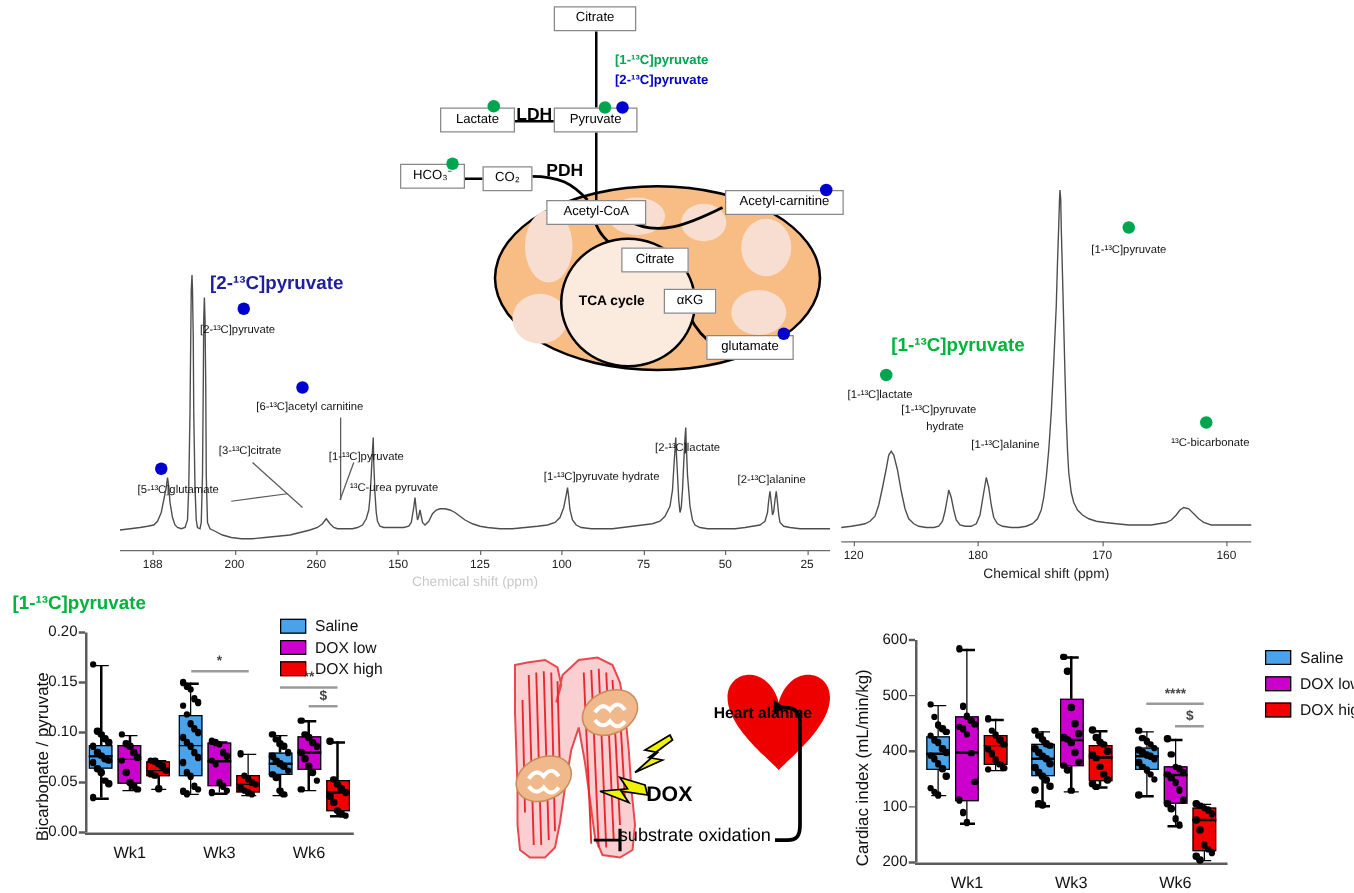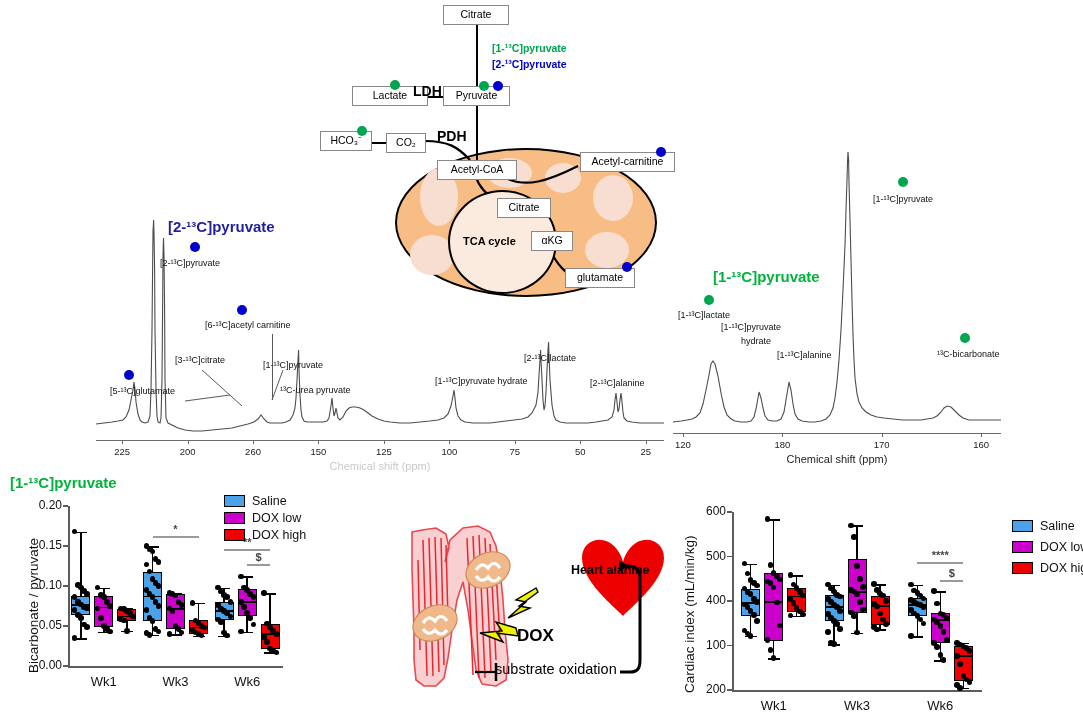--- a/index.html
+++ b/index.html
@@ -75,21 +75,21 @@
   <div class="crista" style="left:487px;top:158px;width:45px;height:30px;"></div>
   <div class="crista" style="left:545px;top:163px;width:36px;height:30px;"></div>
   <div class="crista" style="left:593px;top:175px;width:40px;height:46px;"></div>
   <div class="crista" style="left:585px;top:232px;width:44px;height:36px;"></div>
   <div class="crista" style="left:470px;top:266px;width:52px;height:24px;"></div>
 
   <div class="tcaring" style="left:448px;top:190px;width:105px;height:100px;"></div>
   <div class="tcalabel" style="left:463px;top:235px;">TCA cycle</div>
 
   <div class="node" style="left:443px;top:5px;width:66px;"><span>Citrate</span></div>
-  <div class="node" style="left:352px;top:86px;width:76px;"><span>Lactate</span></div>
+  <div class="node" style="left:352px;top:86px;width:60px;"><span>Lactate</span></div>
   <div class="node" style="left:443px;top:86px;width:67px;"><span>Pyruvate</span></div>
   <div class="node" style="left:320px;top:131px;width:52px;"><span>HCO₃⁻</span></div>
   <div class="node" style="left:386px;top:133px;width:40px;"><span>CO₂</span></div>
   <div class="node" style="left:437px;top:160px;width:80px;"><span>Acetyl-CoA</span></div>
   <div class="node" style="left:580px;top:152px;width:95px;"><span>Acetyl-carnitine</span></div>
   <div class="node" style="left:497px;top:198px;width:54px;"><span>Citrate</span></div>
   <div class="node" style="left:531px;top:231px;width:42px;"><span>αKG</span></div>
   <div class="node" style="left:565px;top:268px;width:70px;"><span>glutamate</span></div>
 
   <div class="enz" style="left:413px;top:83px;">LDH</div>
@@ -148,21 +148,21 @@
 
   <div class="peaklab" style="left:190px;top:175px;">¹³C-urea pyruvate</div>
 
   <div class="peaklab" style="left:345px;top:166px;">[1-¹³C]pyruvate hydrate</div>
   <div class="peaklab" style="left:434px;top:143px;">[2-¹³C]lactate</div>
   <div class="peaklab" style="left:500px;top:168px;">[2-¹³C]alanine</div>
 
   <div class="axis" style="left:6px;top:230px;width:568px;"></div>
   <div id="spec-left-ticks">
       <div class="tick" style="left: 32.1751px; top: 230px;"></div>
-      <div class="ticklab" style="left: 32.1751px; top: 236px;">225</div>
+      <div class="ticklab" style="left: 32.1751px; top: 236px;">188</div>
       <div class="tick" style="left: 97.6129px; top: 230px;"></div>
       <div class="ticklab" style="left: 97.6129px; top: 236px;">200</div>
       <div class="tick" style="left: 163.051px; top: 230px;"></div>
       <div class="ticklab" style="left: 163.051px; top: 236px;">260</div>
       <div class="tick" style="left: 228.488px; top: 230px;"></div>
       <div class="ticklab" style="left: 228.488px; top: 236px;">150</div>
       <div class="tick" style="left: 293.926px; top: 230px;"></div>
       <div class="ticklab" style="left: 293.926px; top: 236px;">125</div>
       <div class="tick" style="left: 359.364px; top: 230px;"></div>
       <div class="ticklab" style="left: 359.364px; top: 236px;">100</div>

